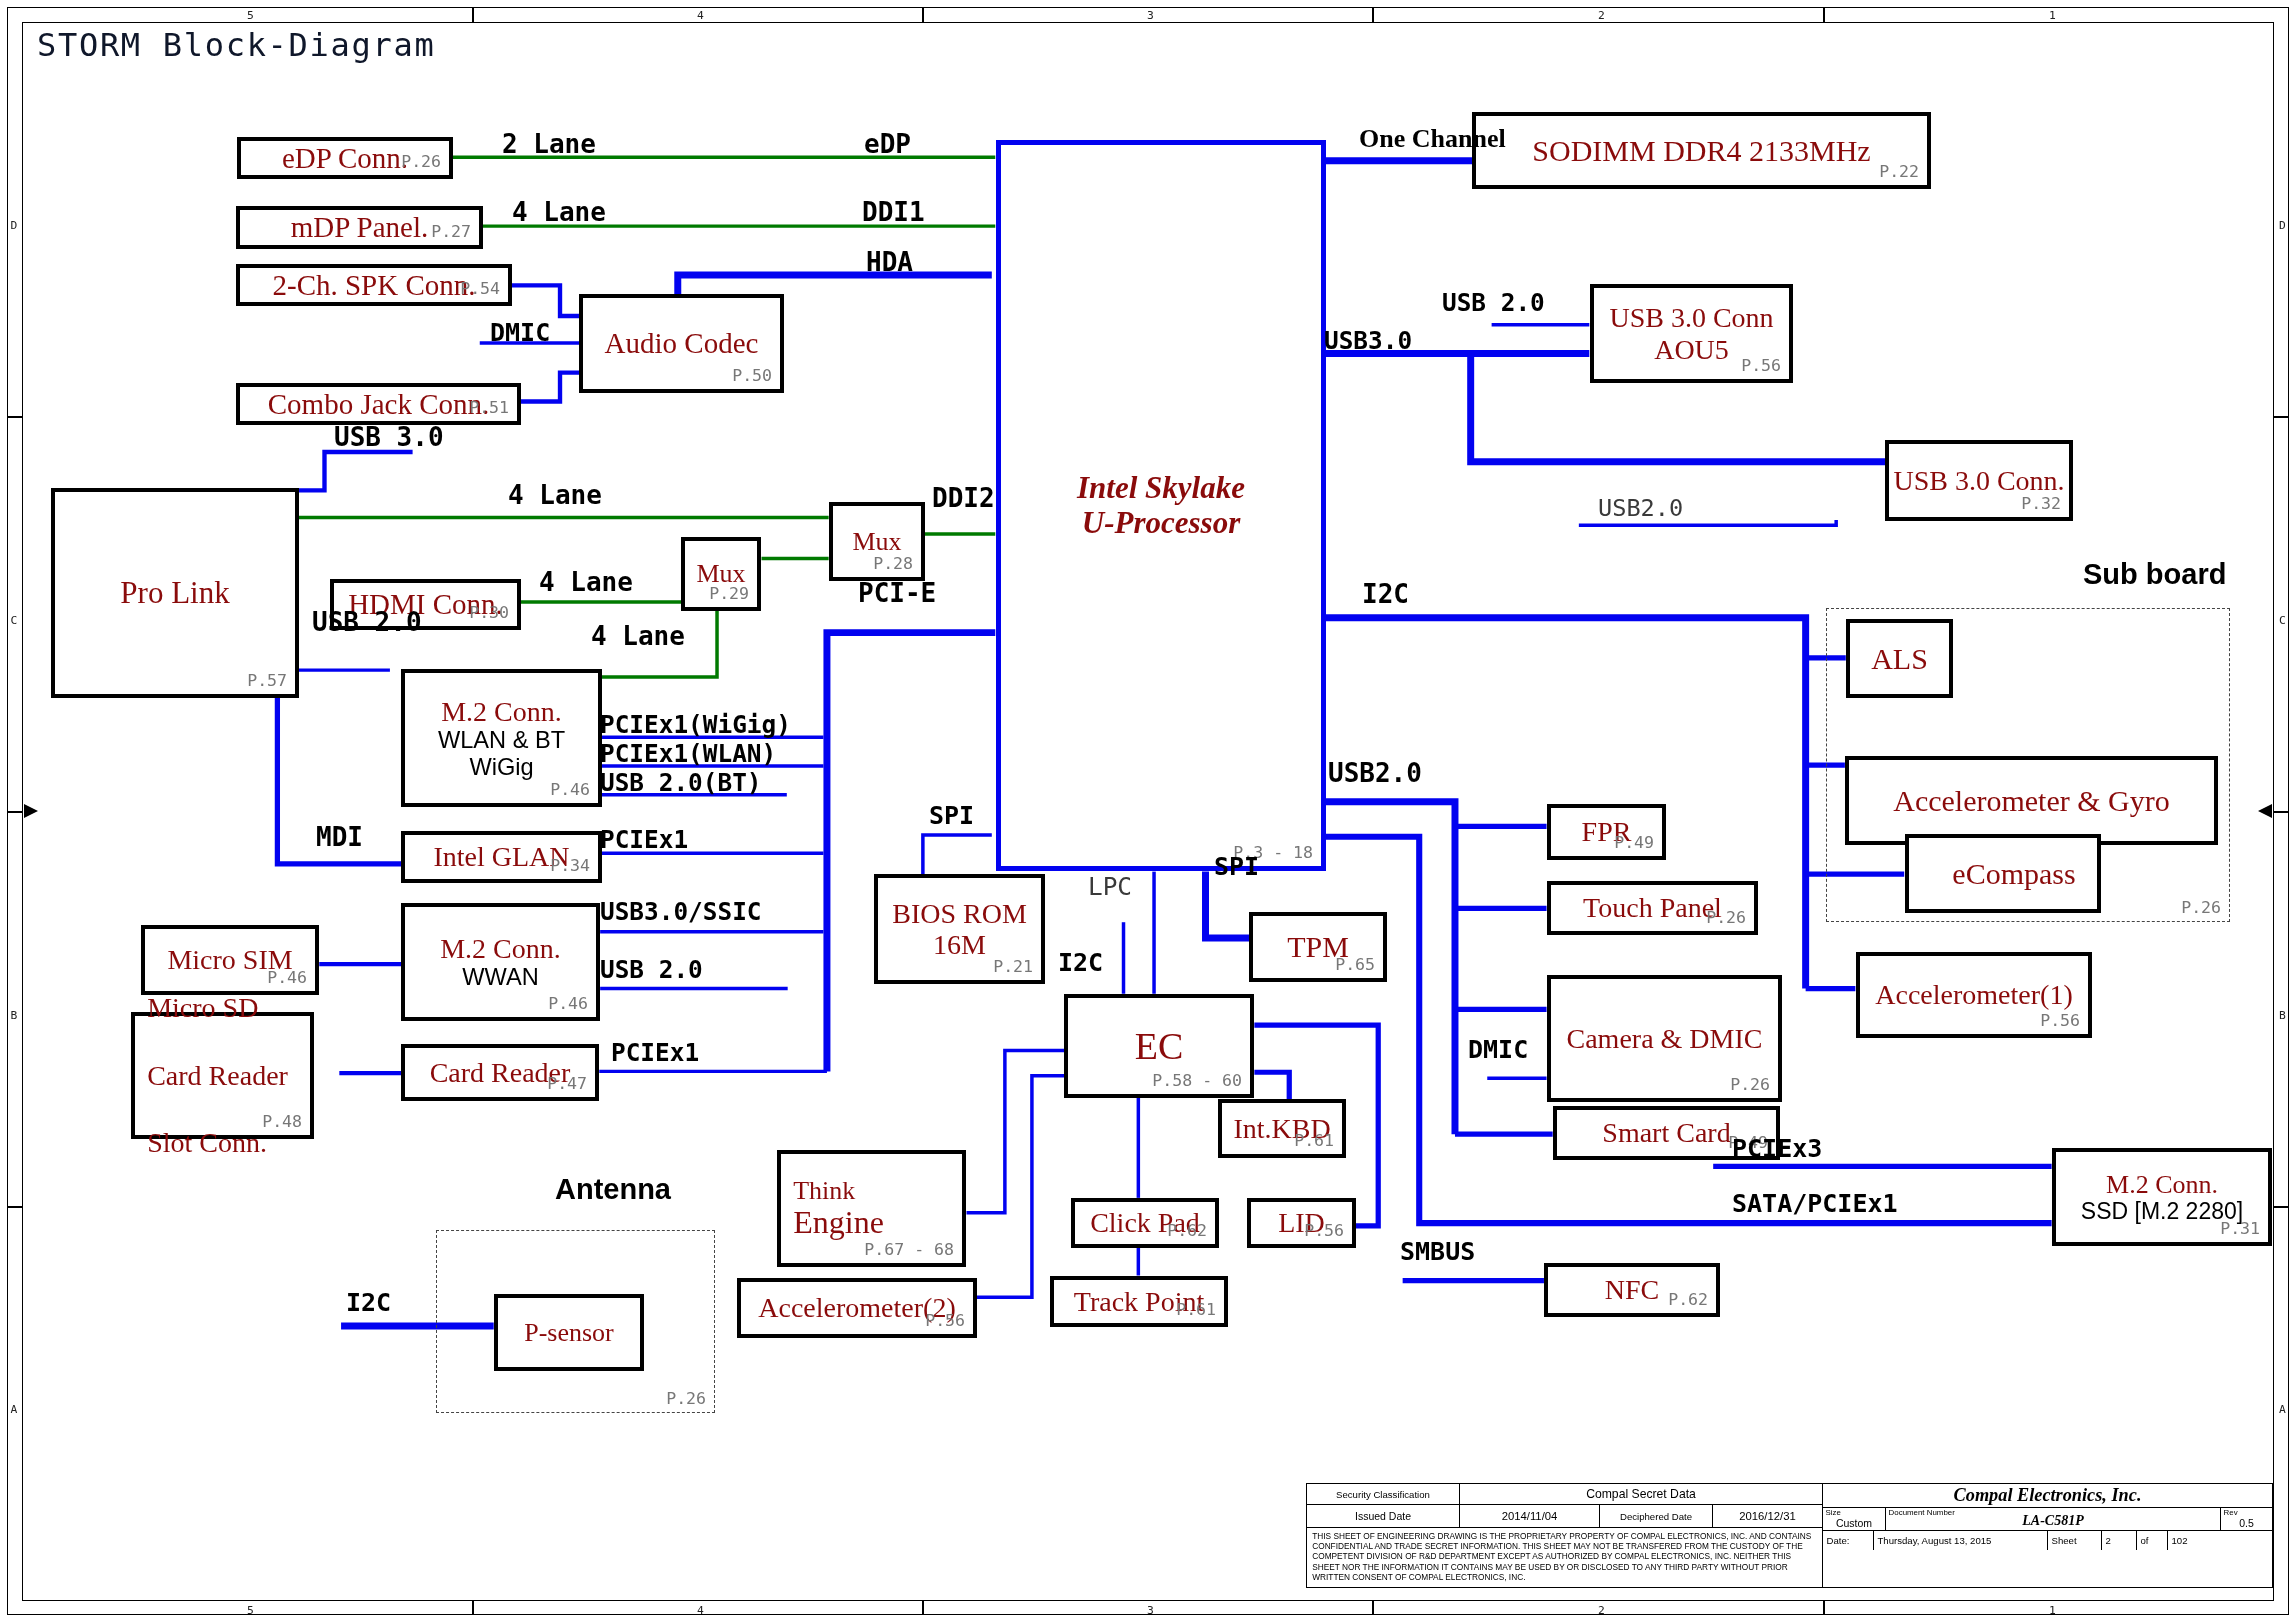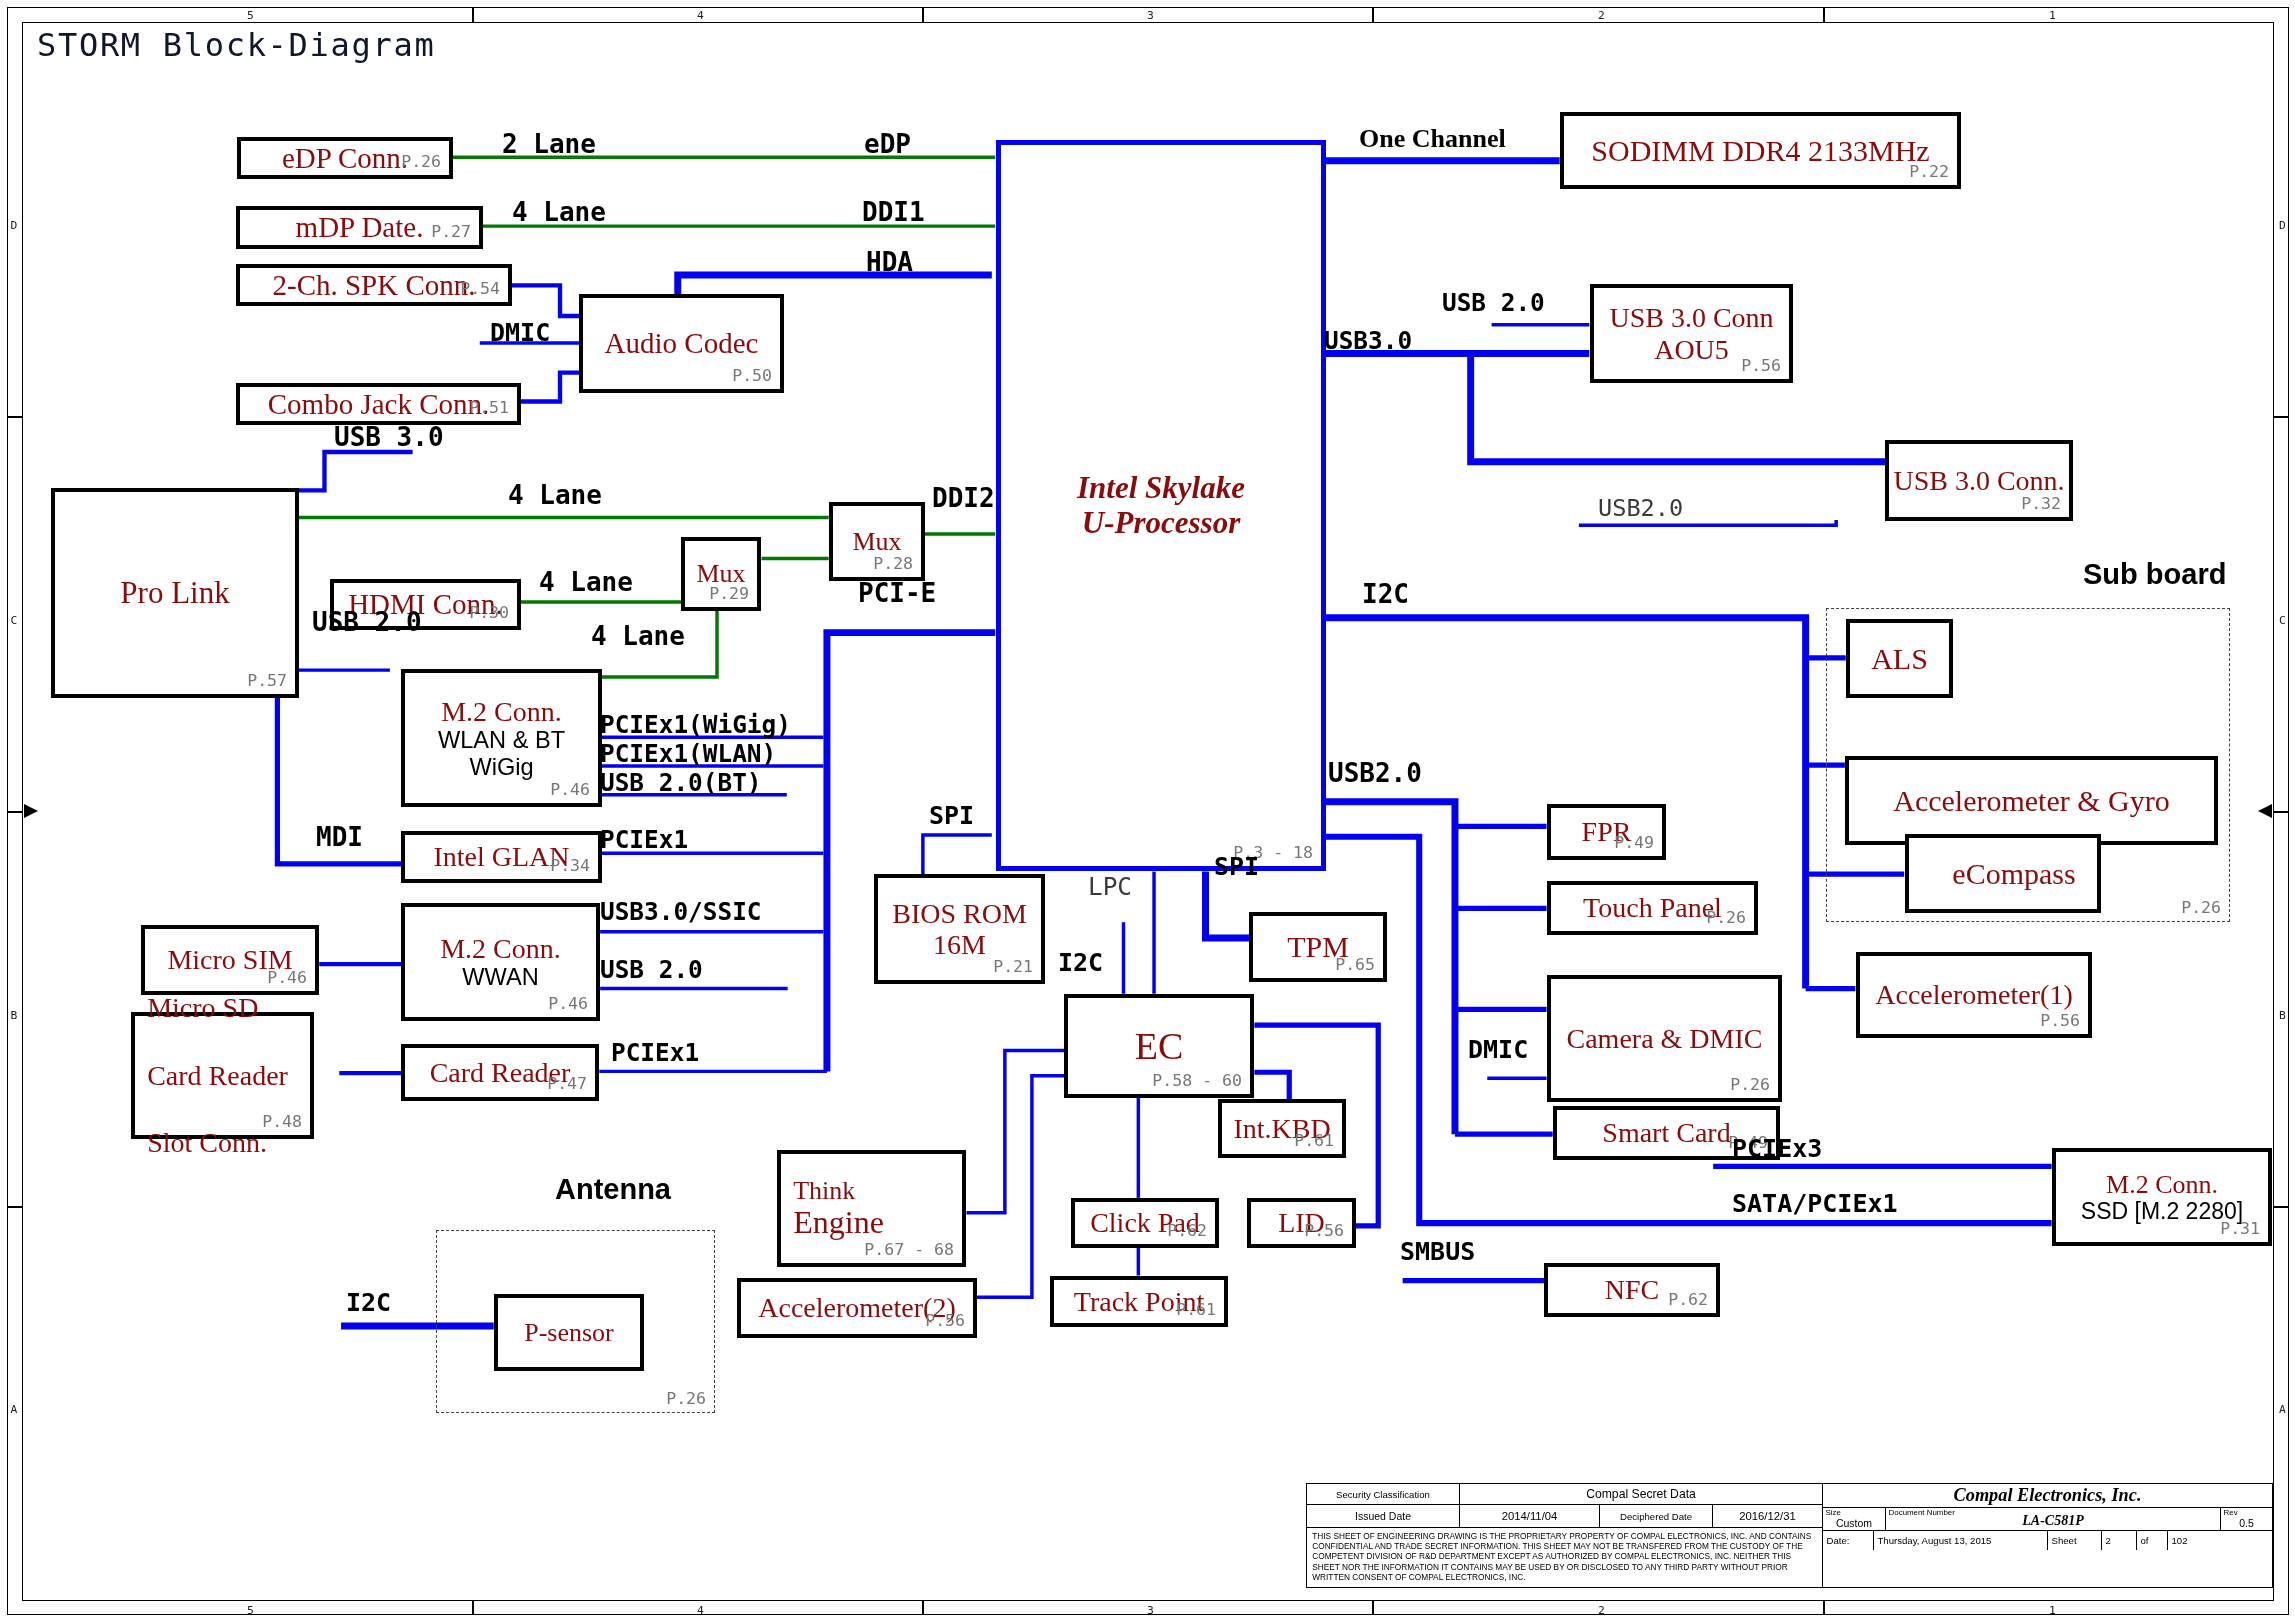--- a/index.html
+++ b/index.html
@@ -139,21 +139,21 @@
     <polyline points="687,1228 948,1228" fill="none" stroke="#0202f0" stroke-width="4"></polyline>
     <polyline points="391,1520 566,1520" fill="none" stroke="#0202f0" stroke-width="8"></polyline>
   </svg>
 
 <div>
     <div class="block" style="left: 237px; top: 137px; width: 216px; height: 42px;">
       <div class="ln ln-r" style="font-size: 29px;">eDP Conn.</div>
       <div class="page">P.26</div>
     </div>
     <div class="block" style="left: 236px; top: 206px; width: 247px; height: 43px;">
-      <div class="ln ln-r" style="font-size: 29px;">mDP Date.</div>
+      <div class="ln ln-r" style="font-size: 29px;">mDP Panel.</div>
       <div class="page">P.27</div>
     </div>
     <div class="block" style="left: 236px; top: 264px; width: 276px; height: 42px;">
       <div class="ln ln-r" style="font-size: 29px;">2-Ch. SPK Conn.</div>
       <div class="page">P.54</div>
     </div>
     <div class="block" style="left: 579px; top: 294px; width: 205px; height: 99px;">
       <div class="ln ln-r" style="font-size: 29px;">Audio Codec</div>
       <div class="page">P.50</div>
     </div>
@@ -204,21 +204,21 @@
     </div>
     <div class="block" style="left: 401px; top: 1044px; width: 198px; height: 57px;">
       <div class="ln ln-r" style="font-size: 28px;">Card Reader</div>
       <div class="page">P.47</div>
     </div>
     <div class="block blue" style="left: 996px; top: 140px; width: 330px; height: 731px;">
       <div class="ln ln-i" style="font-size: 31px;">Intel Skylake</div>
       <div class="ln ln-i" style="font-size: 31px;">U-Processor</div>
       <div class="page">P.3 - 18</div>
     </div>
-    <div class="block" style="left: 1560px; top: 112px; width: 401px; height: 77px;">
+    <div class="block" style="left: 1472px; top: 112px; width: 459px; height: 77px;">
       <div class="ln ln-r" style="font-size: 30px;">SODIMM DDR4 2133MHz</div>
       <div class="page">P.22</div>
     </div>
     <div class="block" style="left: 1590px; top: 284px; width: 203px; height: 99px;">
       <div class="ln ln-r" style="font-size: 28px;">USB 3.0 Conn</div>
       <div class="ln ln-r" style="font-size: 28px;">AOU5</div>
       <div class="page">P.56</div>
     </div>
     <div class="block" style="left: 1885px; top: 440px; width: 188px; height: 81px;">
       <div class="ln ln-r" style="font-size: 28px;">USB 3.0 Conn.</div>

